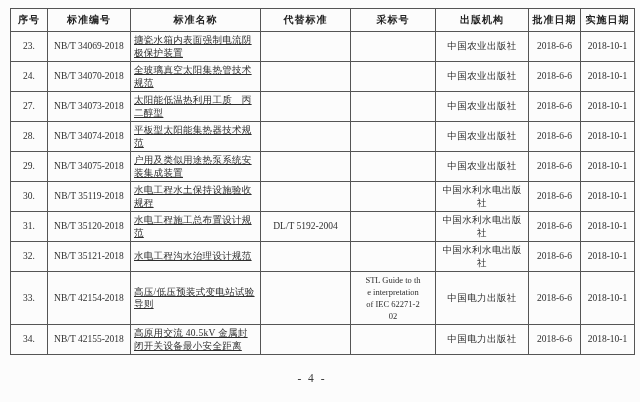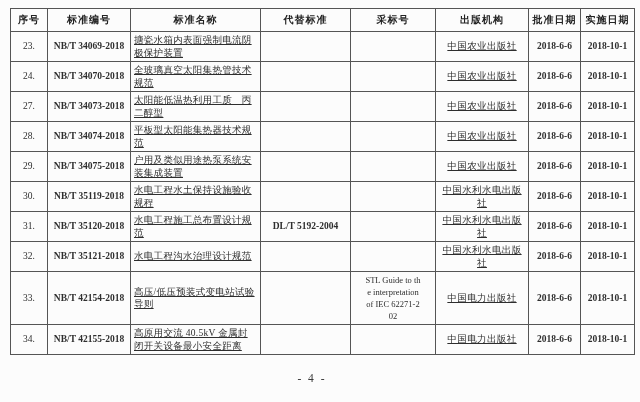--- a/index.html
+++ b/index.html
@@ -43,23 +43,22 @@
   }
   td.c-adopted{
     font-size:8.5px;
     line-height:12px;
     letter-spacing:0;
     padding:2px 14px;
   }
   td.c-code,td.c-replaces,td.c-approved,td.c-implemented{
     letter-spacing:0;
     white-space:nowrap;
-    font-weight:bold;
-  }
-  td.c-publisher{letter-spacing:0.4px;text-decoration:underline;}
+  }
+  td.c-publisher{letter-spacing:0.4px;}
   .footer{
     position:absolute;
     top:372px;left:0;
     width:624px;
     text-align:center;
     font-size:11.5px;
     letter-spacing:2px;
     color:#3a3a3a;
   }
 </style>

